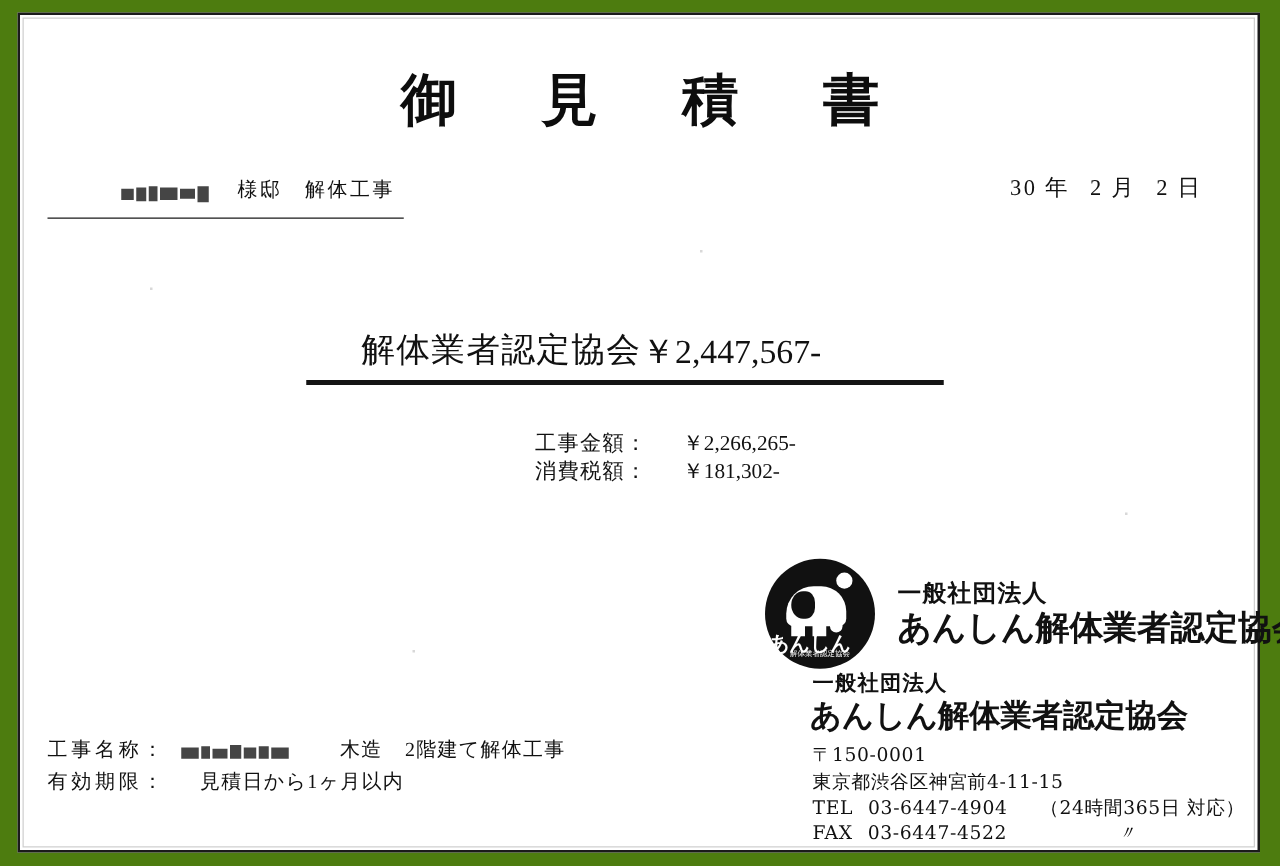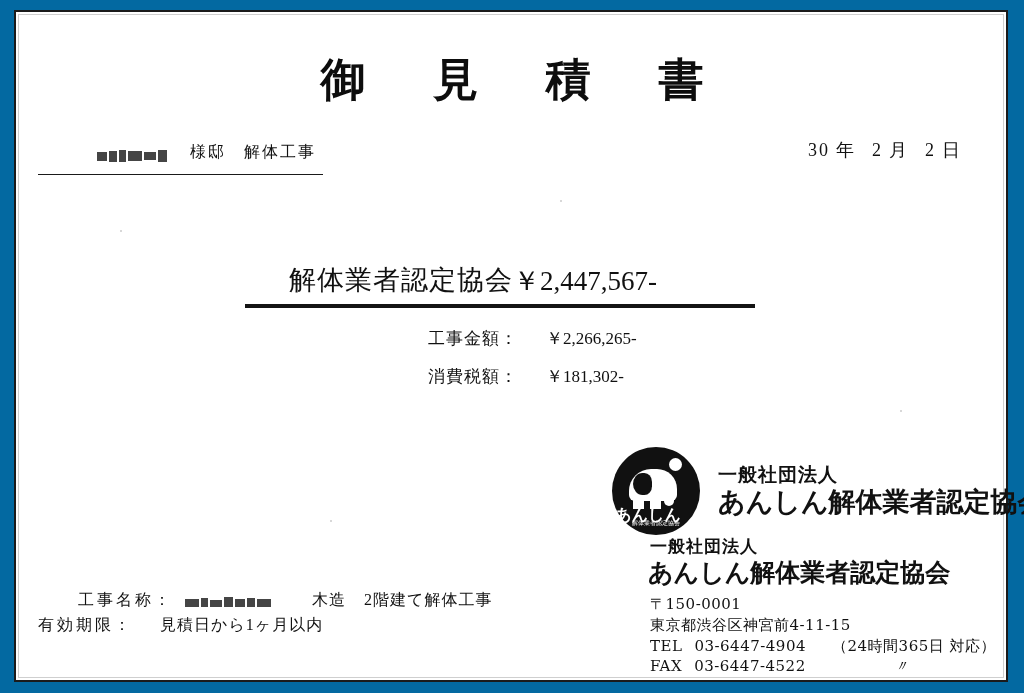--- a/index.html
+++ b/index.html
@@ -8,21 +8,21 @@
     background: #ffffff;
   }
   body {
     font-family: "Liberation Serif", "DejaVu Serif", serif;
     color: #111;
   }
   #page {
     position: relative;
     width: 1024px;
     height: 693px;
-    background: #0369a1;
+    background: #4d7c0f;
     overflow: hidden;
   }
   
   .scan-border {
     position: absolute;
     left: 14px;
     top: 10px;
     width: 994px;
     height: 672px;
     border: 2px solid #1b1b1b;
@@ -152,21 +152,21 @@
     display: inline-block;
     width: 120px;
     text-align: right;
     letter-spacing: 1px;
   }
   .sub-row .val {
     display: inline-block;
     margin-left: 28px;
     font-family: "Liberation Serif", serif;
   }
-  #sub-koji { left: 398px; top: 327px; text-decoration: underline; }
+  #sub-koji { left: 398px; top: 343px; text-decoration: underline; }
   #sub-tax  { left: 398px; top: 365px; }
 
   
   .logo-wrap {
     position: absolute;
     left: 612px;
     top: 447px;
     width: 100px;
     height: 90px;
   }
@@ -311,21 +311,21 @@
   .addr .ditto { margin-left: 88px; font-style: italic; }
 
   
   .bl-row {
     position: absolute;
     left: 38px;
     font-size: 16px;
     white-space: nowrap;
     letter-spacing: 1px;
   }
-  #bl-name { top: 590px; margin-left: 40px; }
+  #bl-name { top: 590px; }
   #bl-valid { top: 615px; }
   .bl-row .key {
     display: inline-block;
     width: 96px;
     letter-spacing: 3px;
   }
   .bl-redact {
     display: inline-block;
     width: 118px;
     height: 14px;

